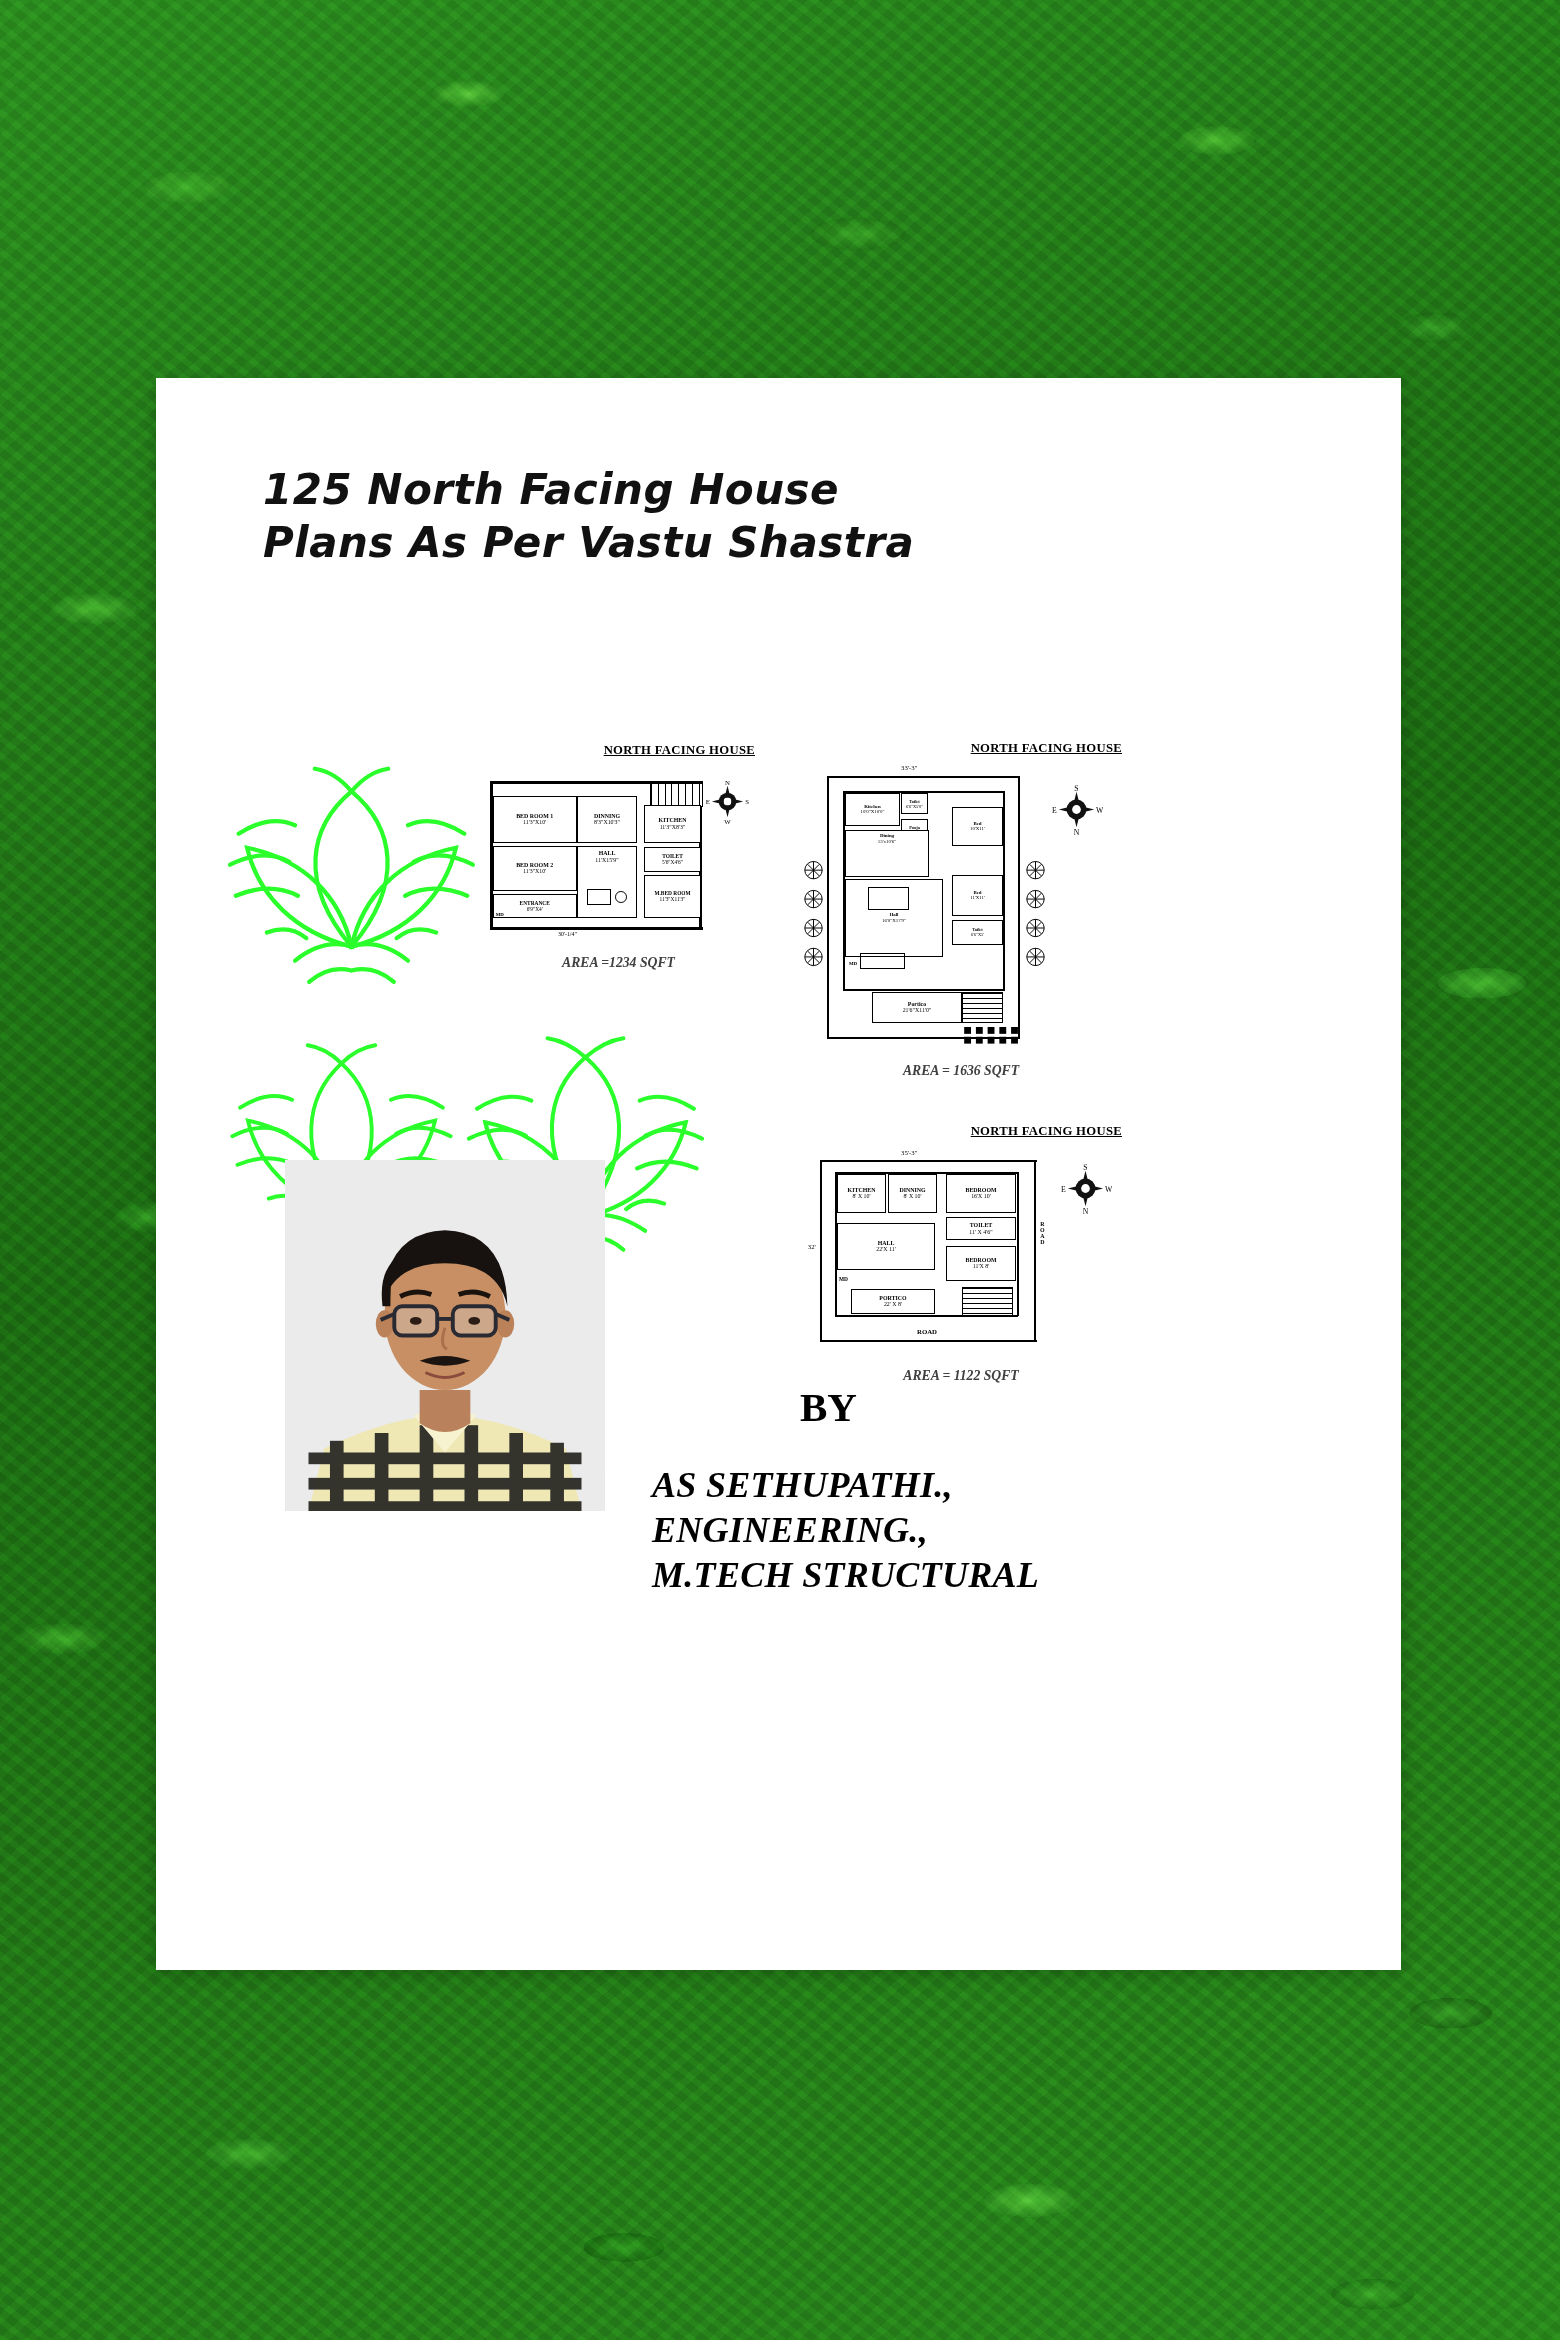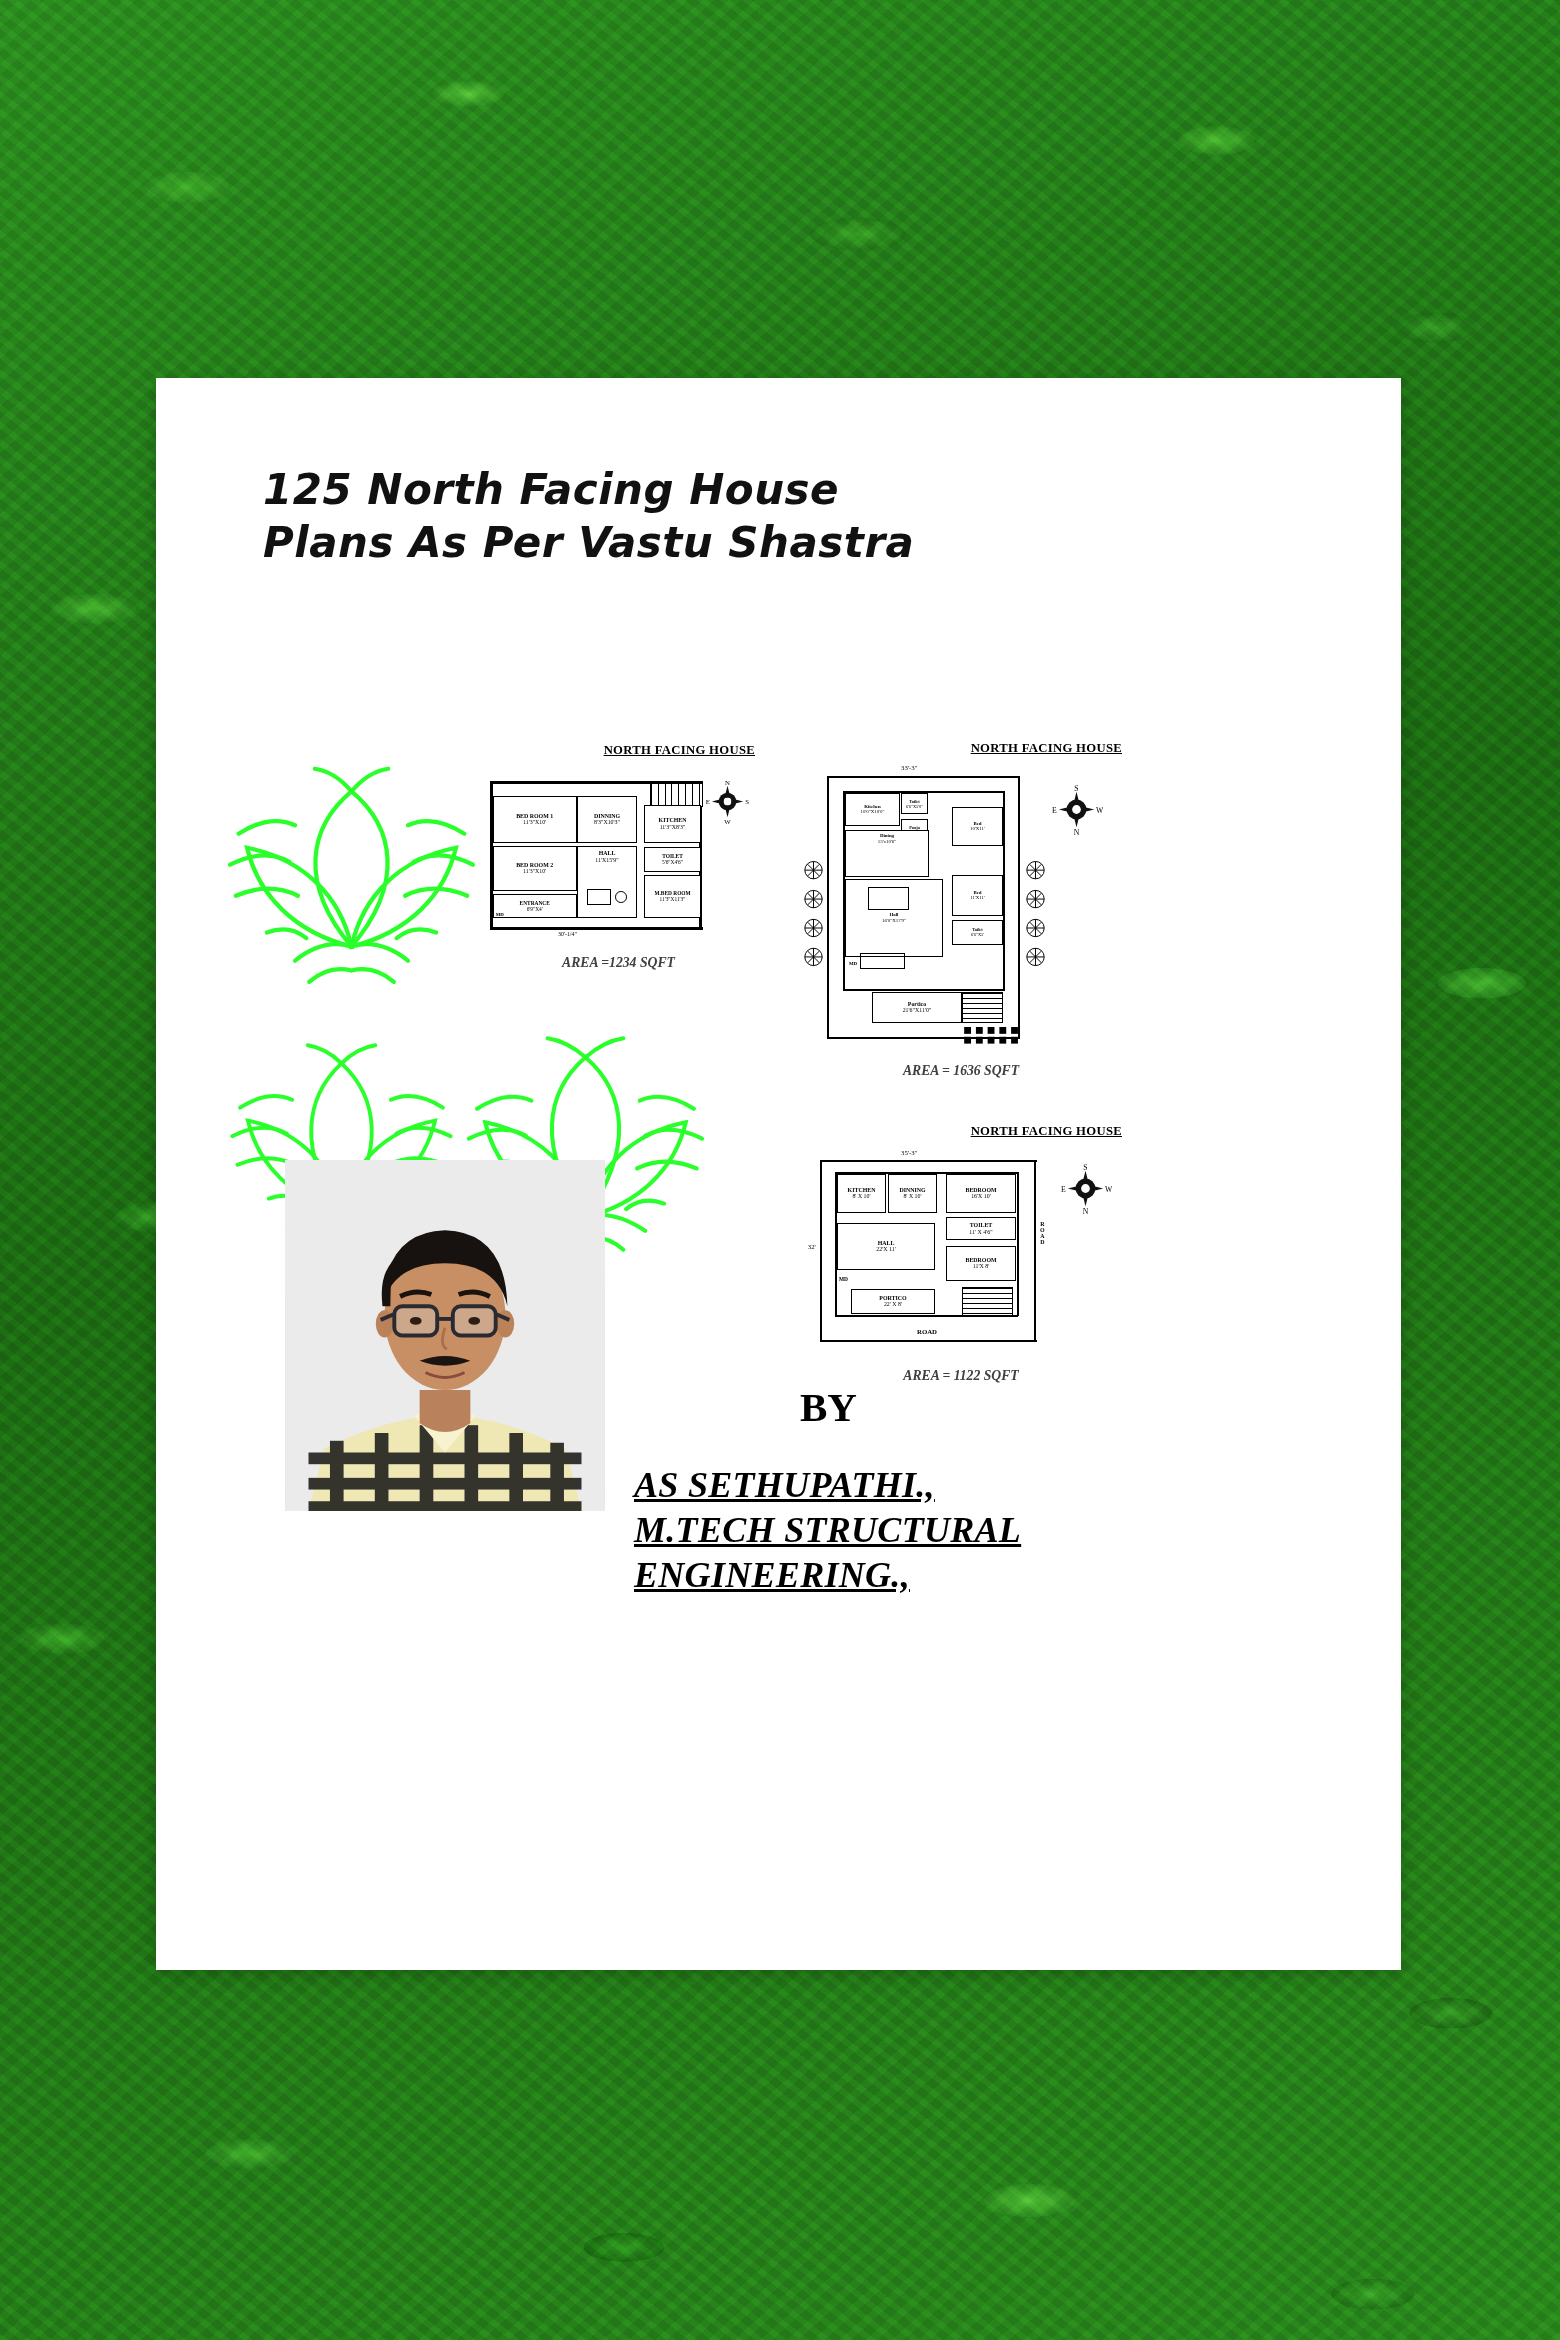--- a/index.html
+++ b/index.html
@@ -112,21 +112,21 @@
   .wall { position:absolute; background:#000; }
   .compass { position:absolute; }
 
   
   #by-label {
     position:absolute; left:644px; top:1005px;
     font-family:"Liberation Serif", serif;
     font-weight:bold; font-size:41px; color:#000;
   }
   #author-block {
-    position:absolute; left:478px; top:1085px; width:663px;text-decoration:underline;
+    position:absolute; left:496px; top:1085px; width:663px;
   }
   .author-line {
     font-family:"Liberation Serif", serif;
     font-weight:bold; font-style:italic;
     font-size:36px; line-height:1.25; color:#000;
     letter-spacing:0.3px;
   }
 </style>
 </head>
 <body>
@@ -476,18 +476,18 @@
         <text x="24" y="47" font-size="7" text-anchor="middle" font-family="Liberation Serif, serif">N</text>
         <text x="4" y="27" font-size="7" text-anchor="middle" font-family="Liberation Serif, serif">E</text>
       </svg>
     </div>
     <div class="plan-area" style="margin-top:16px;">AREA =  1122 SQFT</div>
   </div>
 
   <div id="by-label">BY</div>
   <div id="author-block">
     <div class="author-line">AS SETHUPATHI.,</div>
+    <div class="author-line">ENGINEERING.,</div>
     <div class="author-line">M.TECH STRUCTURAL</div>
-    <div class="author-line">ENGINEERING.,</div>
   </div>
 
 </div>
 
 
 </body></html>

